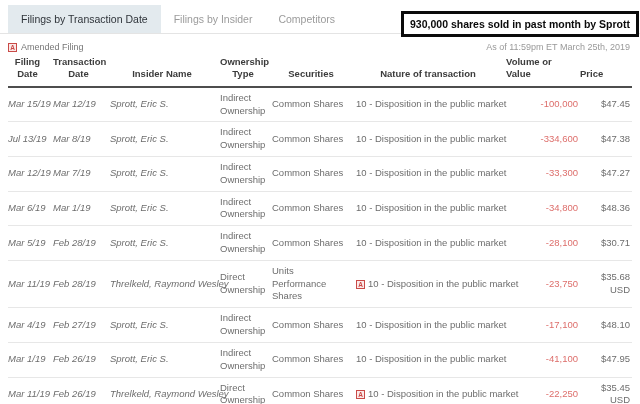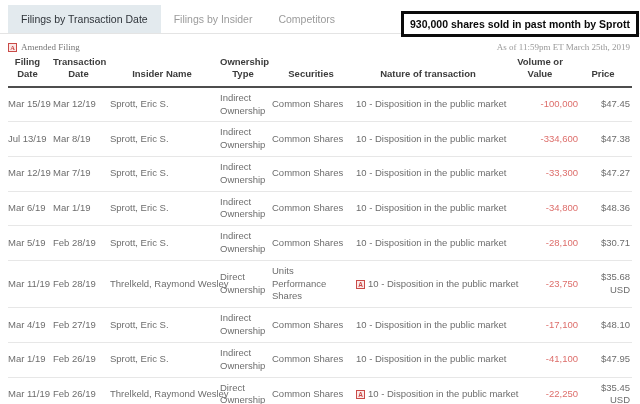--- a/index.html
+++ b/index.html
@@ -45,21 +45,20 @@
     white-space: nowrap;
     z-index: 2;
   }
   
   .meta-row {
     display: flex;
     justify-content: space-between;
     align-items: center;
     padding: 8px 10px 0 8px;
     font-size: 9px;
-    font-family: Liberation Serif, serif;
   }
   .amended-legend { color: #777; display: flex; align-items: center; }
   .as-of { color: #999; }
   .amend-icon {
     display: inline-block;
     width: 9px;
     height: 9px;
     line-height: 8px;
     text-align: center;
     font-size: 6.5px;
@@ -81,30 +80,30 @@
   thead th {
     font-weight: bold;
     color: #3c3c3c;
     text-align: center;
     vertical-align: bottom;
     white-space: pre-line;
     line-height: 1.3;
     padding: 2px 6px 5px 0;
     border-bottom: 2px solid #4d4d4d;
   }
-  thead th.num { text-align: center; }
+  thead th.num { text-align: left; }
   tbody td {
     color: #6d6d6d;
     vertical-align: middle;
     line-height: 1.35;
     padding: 4px 6px 4px 0;
     border-bottom: 1px solid #e7e7e7;
   }
   tbody tr { height: 31px; }
-  td.nowrap { white-space: nowrap; }
+  td.nowrap { white-space: nowrap; font-style: italic; }
   td.num { text-align: right; padding-right: 2px; }
   td.neg { color: #dd6e6b; }
   td.nature-cell { white-space: nowrap; overflow: visible; }
   td .amend-icon { vertical-align: 0px; margin-right: 3px; }
 </style>
 </head>
 <body>
 
 <div class="page">
 

